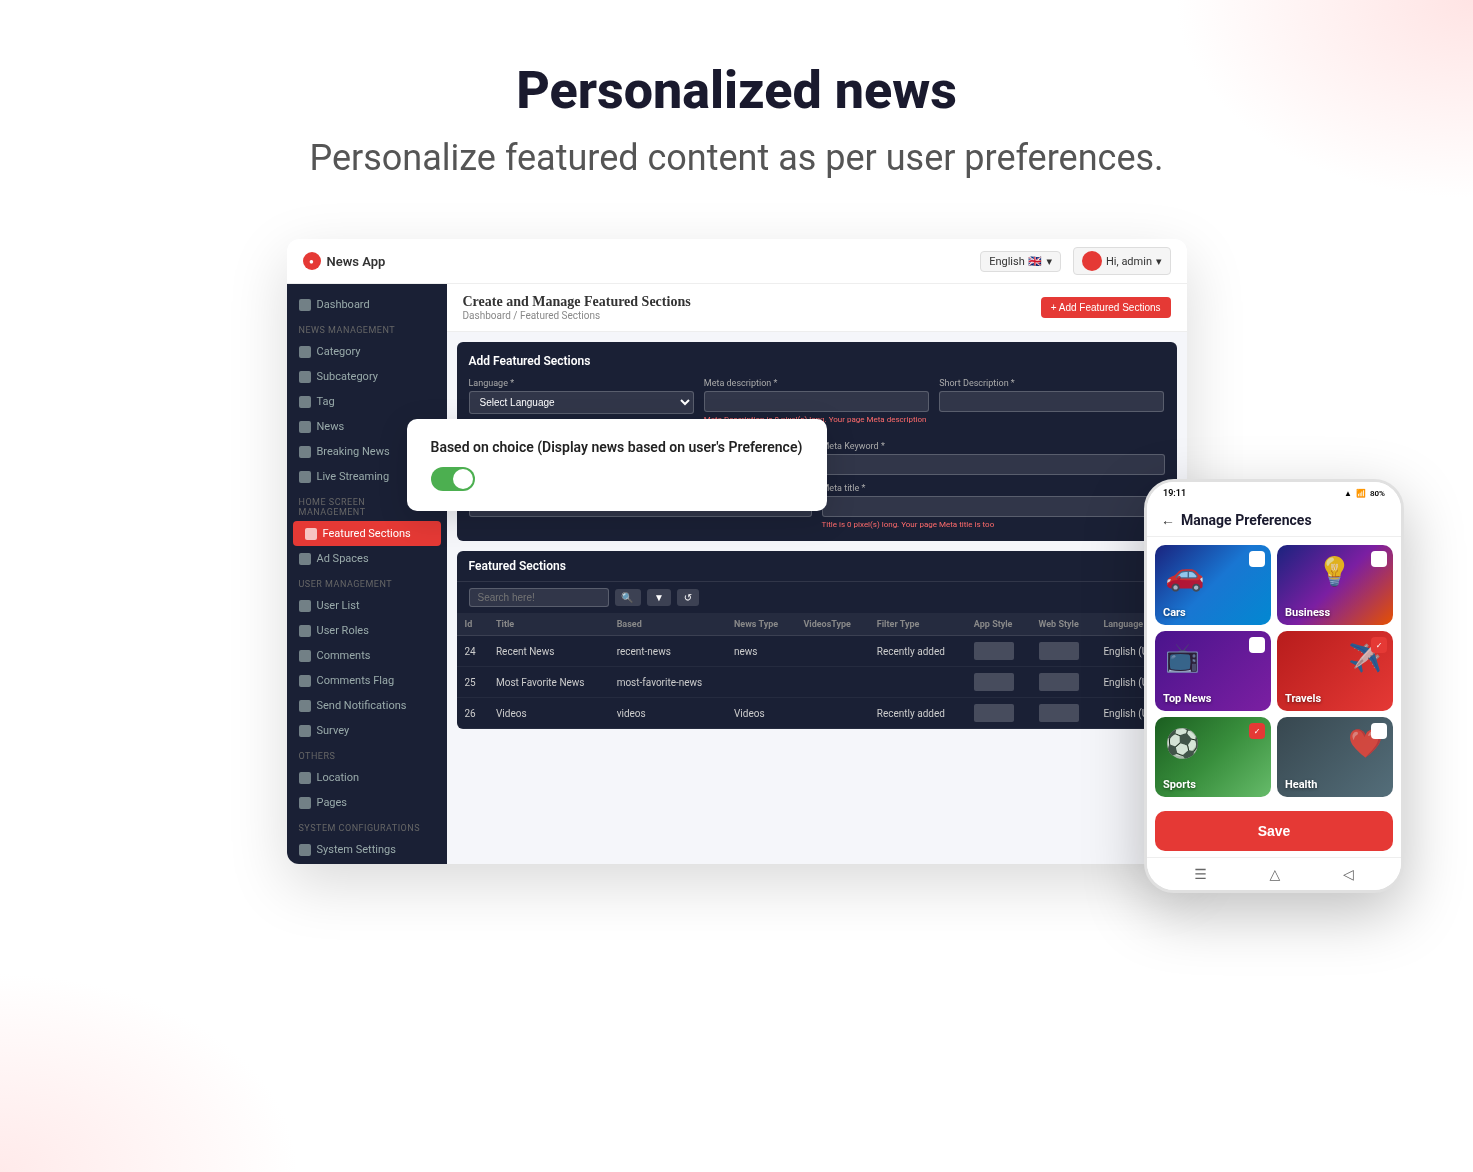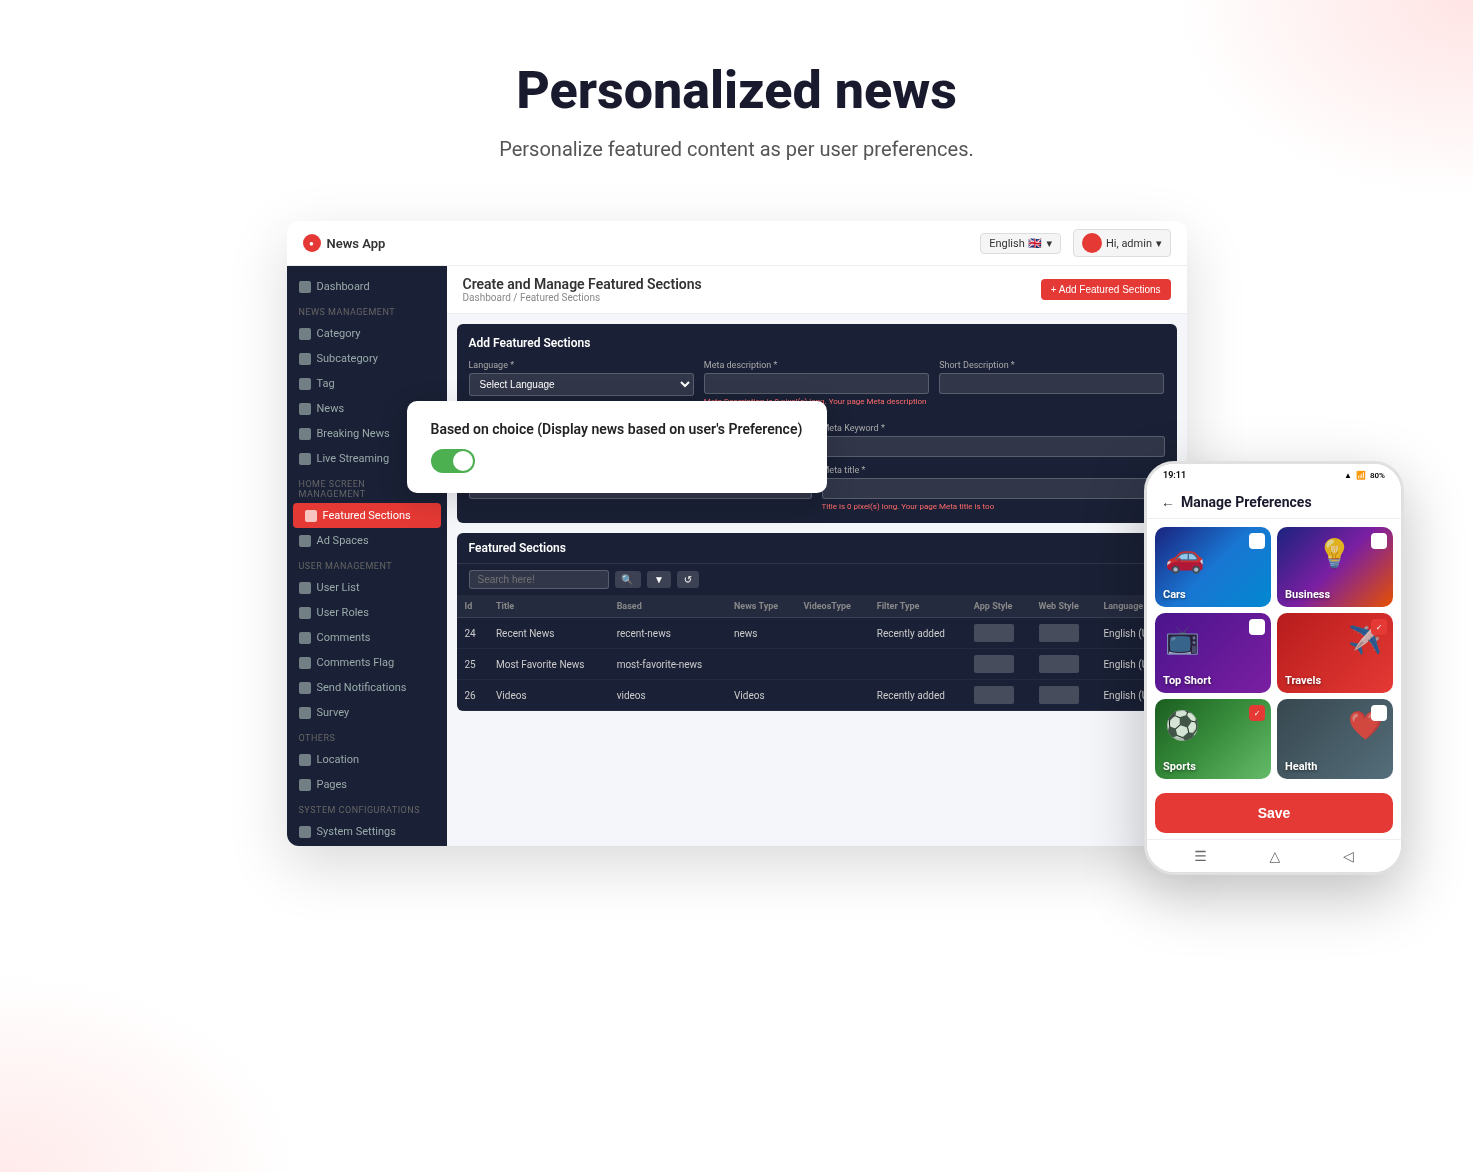--- a/index.html
+++ b/index.html
@@ -33,21 +33,21 @@
       text-align: center;
       padding: 60px 20px 40px;
     }
     .page-header h1 {
       font-size: 52px;
       font-weight: 800;
       color: #1a1a2e;
       margin-bottom: 16px;
     }
     .page-header p {
-      font-size: 20px;
+      font-size: 36px;
       color: #555;
       font-weight: 400;
     }
 
     
     .main-content {
       display: flex;
       justify-content: center;
       align-items: flex-start;
       padding: 20px 60px;
@@ -177,20 +177,21 @@
       padding: 10px 16px;
       border-bottom: 1px solid #eee;
       display: flex;
       justify-content: space-between;
       align-items: center;
     }
     .dash-page-title {
       font-size: 14px;
       font-weight: 600;
       color: #333;
+      font-family: Liberation Serif, serif;
     }
     .breadcrumb {
       font-size: 10px;
       color: #888;
     }
     .add-btn {
       background: #e53935;
       color: white;
       border: none;
       padding: 5px 10px;
@@ -798,21 +799,21 @@
           <span class="pref-card-label">Cars</span>
         </div>
 
         <div class="pref-card card-business">
           <div class="pref-card-check"></div>
           <span class="pref-card-label">Business</span>
         </div>
 
         <div class="pref-card card-topnews">
           <div class="pref-card-check"></div>
-          <span class="pref-card-label">Top Short</span>
+          <span class="pref-card-label">Top News</span>
         </div>
 
         <div class="pref-card card-travels">
           <div class="pref-card-check checked">✓</div>
           <span class="pref-card-label">Travels</span>
         </div>
 
         <div class="pref-card card-sports">
           <div class="pref-card-check checked">✓</div>
           <span class="pref-card-label">Sports</span>

